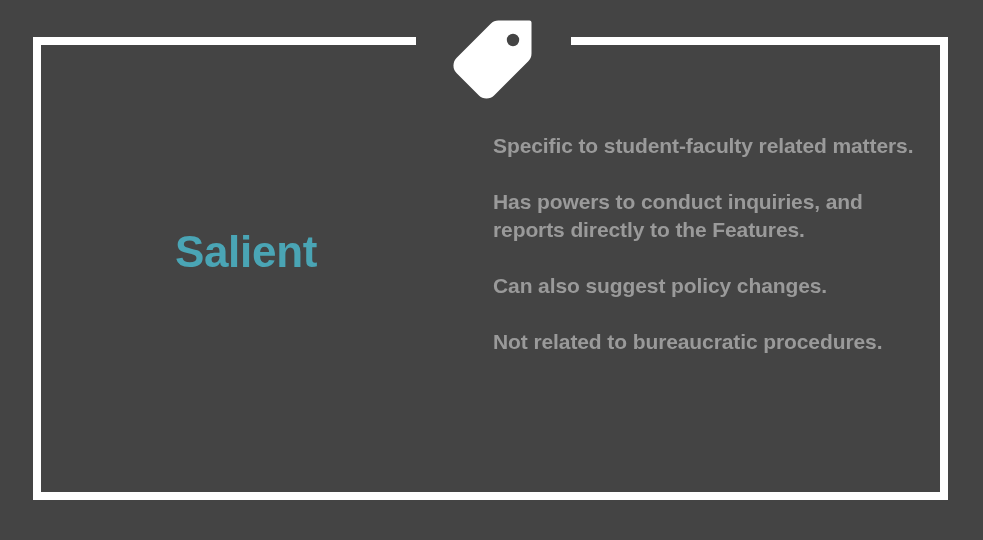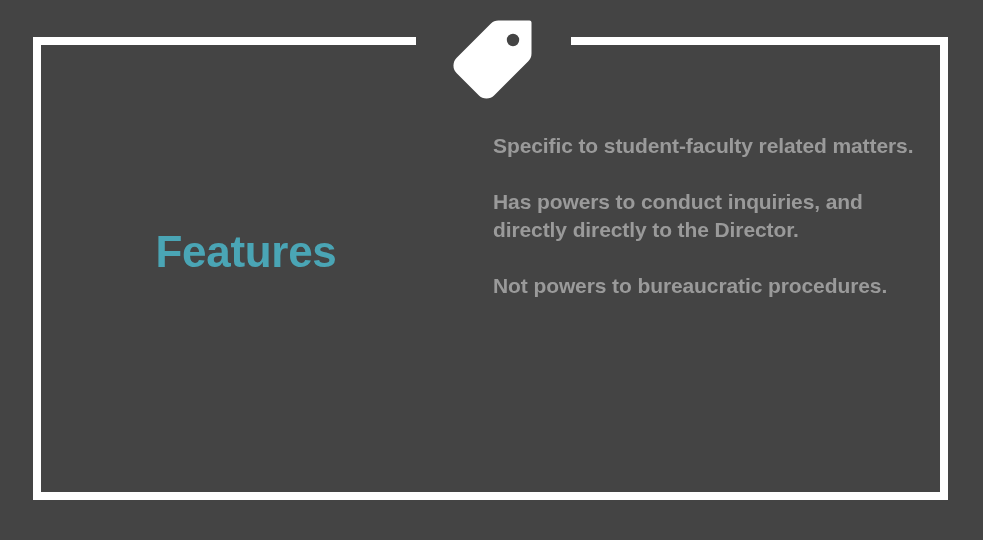--- a/index.html
+++ b/index.html
@@ -122,22 +122,23 @@
              L 11.7 61.3
              A 11 11 0 0 1 11.7 45.7
              L 45.7 11.7
              A 11 11 0 0 1 53.5 8.5
              L 84.5 8.5
              A 2 2 0 0 1 86.5 10.5 Z" fill="#ffffff"></path>
     <circle cx="68" cy="28" r="6.2" fill="#444444"></circle>
   </svg>
 
   <div id="title-block">
-    <div class="title-line">Features</div>
+    <div class="title-line">Salient</div>
   </div>
 
   <div id="features-list">
     <div class="feature-item">Specific to student-faculty related matters.</div>
-    <div class="feature-item">Has powers to conduct inquiries, and directly directly to the Director.</div>
-    <div class="feature-item">Not powers to bureaucratic procedures.</div>
+    <div class="feature-item">Has powers to conduct inquiries, and reports directly to the Features.</div>
+    <div class="feature-item">Can also suggest policy changes.</div>
+    <div class="feature-item">Not related to bureaucratic procedures.</div>
   </div>
 
 </div>
 
 </body></html>

